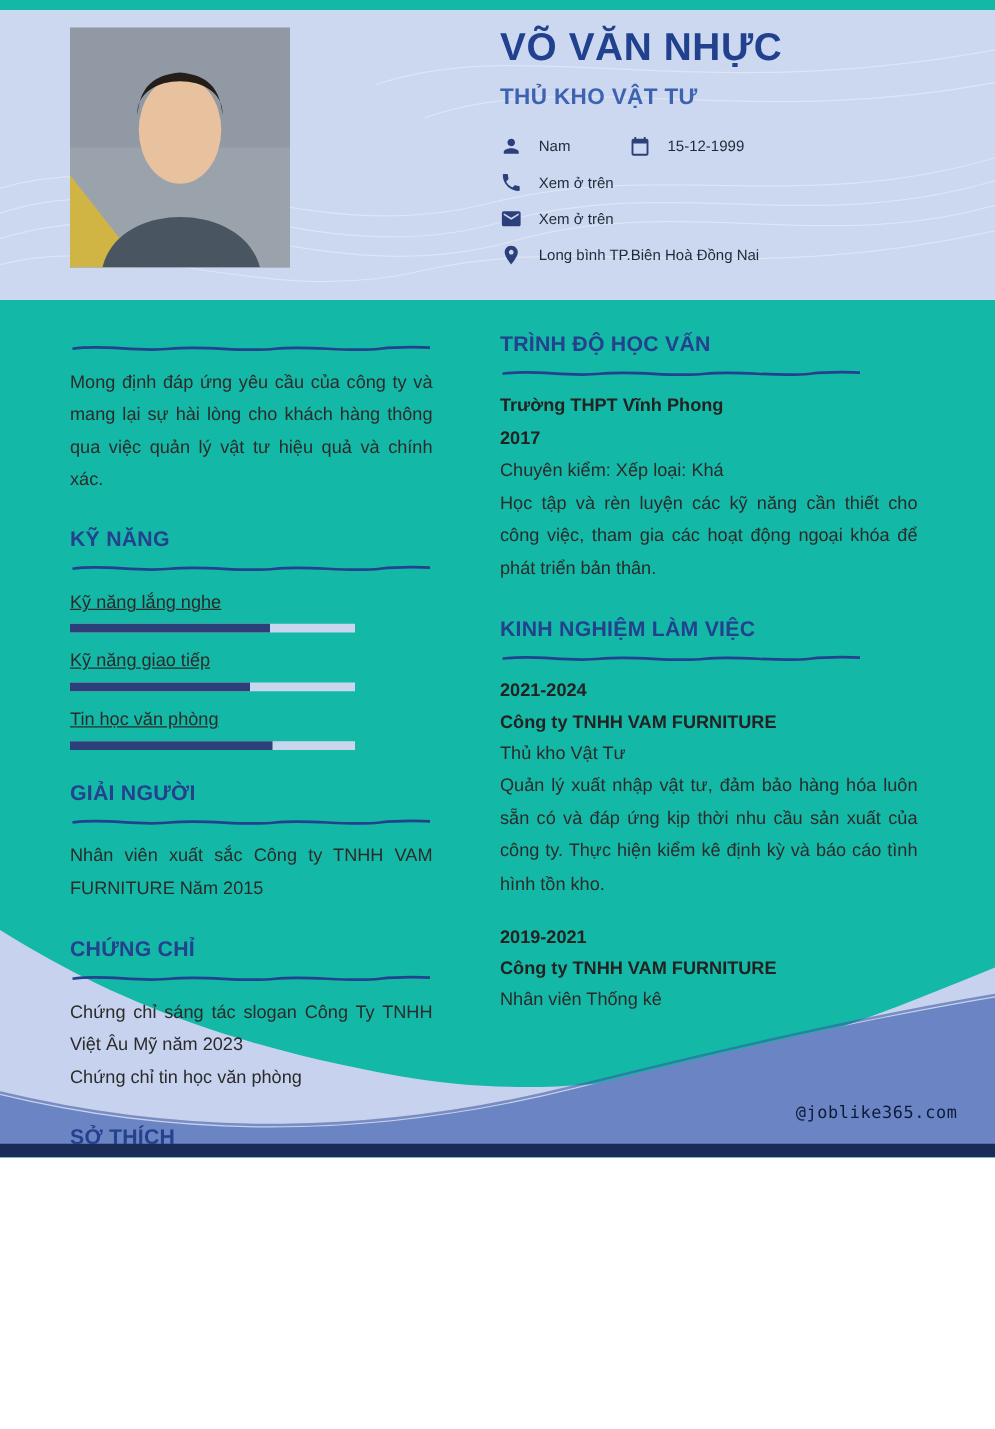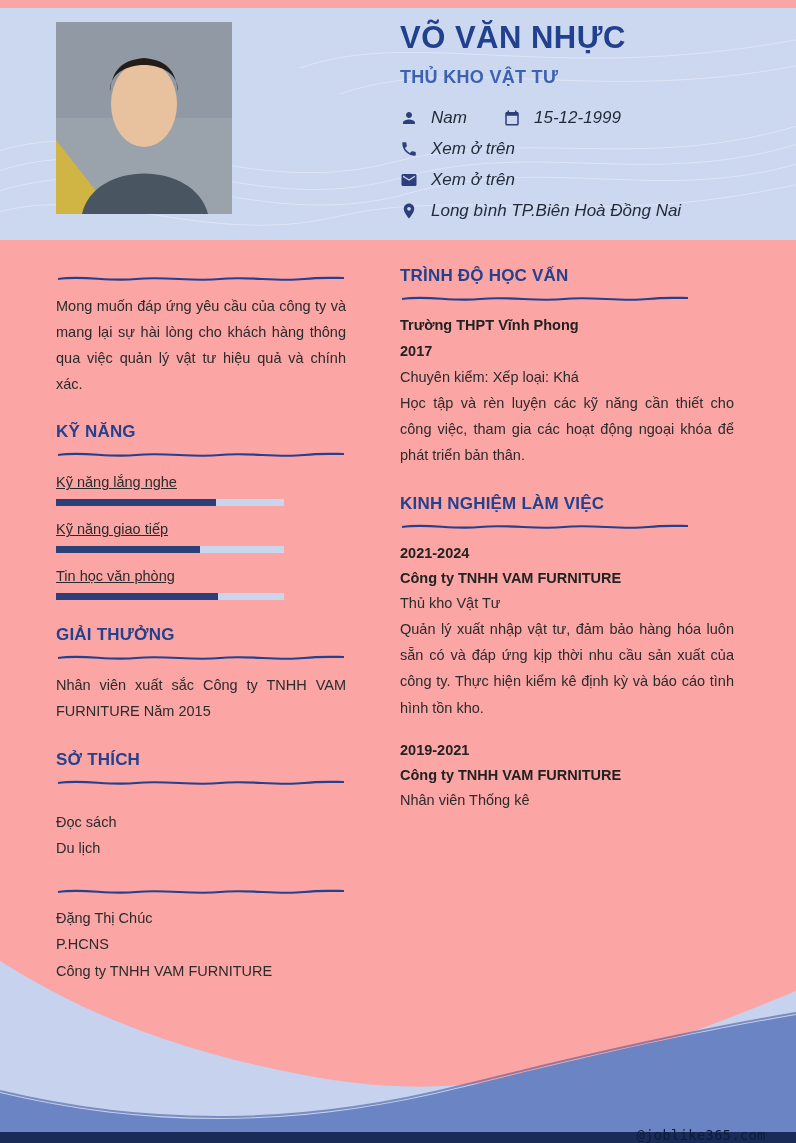--- a/index.html
+++ b/index.html
@@ -1,37 +1,37 @@
 <!DOCTYPE html>
 <html lang="vi"><head>
 <meta charset="utf-8">
 <style>
   * { margin:0; padding:0; box-sizing:border-box; }
   body {
     font-family:"Liberation Sans","DejaVu Sans",sans-serif;
     width:796px; height:1143px; background:#ffffff; color:#2b2b2b;
     position:relative; overflow:hidden;
   }
-  .page { position:relative; width:796px; height:1143px; background:#fca5a5; overflow:hidden; }
+  .page { position:relative; width:796px; height:926px; background:#14b8a6; overflow:hidden; }
 
   
   .header {
     position:absolute; top:8px; left:0; width:796px; height:232px;
     background:#ccd7f0; overflow:hidden;
   }
   .header-decor { position:absolute; top:0; left:0; width:796px; height:232px; }
   .photo {
     position:absolute; left:56px; top:14px; width:176px; height:192px;
     background:#97a0aa; overflow:hidden;
   }
   .photo svg { display:block; width:176px; height:192px; }
   .header-main { position:absolute; left:400px; top:12px; width:370px; }
   .name { font-size:31px; font-weight:bold; color:#21418f; letter-spacing:.5px; }
   .jobtitle { font-size:18px; font-weight:bold; color:#3c62b0; margin-top:11px; letter-spacing:.3px; }
-  .contact { margin-top:20px; font-size:17px; color:#1f2937;font-style:italic; }
+  .contact { margin-top:20px; font-size:12px; color:#1f2937; }
   .crow { display:flex; align-items:center; margin-bottom:11px; }
   .cpair { display:flex; align-items:center; }
   .cpair.first { width:103px; }
   .ci { width:18px; height:18px; margin-right:13px; flex:0 0 18px; }
   .ci svg { display:block; width:18px; height:18px; fill:#2d3f7b; }
 
   
   .columns {
     position:absolute; top:240px; left:0; width:796px;
     display:flex; padding:26px 62px 0 56px; z-index:2;
@@ -56,21 +56,21 @@
   .job { margin-top:10px; }
   .job + .job { margin-top:17px; }
   .job .line { line-height:1.74; }
 
   
   .refs .line { line-height:1.82; }
 
   
   .footer-waves { position:absolute; left:0; bottom:0; width:796px; height:200px; z-index:1; }
   .watermark {
-    position:absolute; right:30px; bottom:0; z-index:3;
+    position:absolute; right:30px; bottom:28px; z-index:3;
     font-family:"DejaVu Sans Mono",monospace; font-size:13.5px; color:#0d1b3a; letter-spacing:.5px;
   }
 </style>
 </head>
 <body>
 
 <div class="page">
 
   <div class="header">
     <svg class="header-decor" viewBox="0 0 796 232" preserveAspectRatio="none">
@@ -147,21 +147,21 @@
   </div>
 
   <div class="columns">
 
     <div class="col-left">
 
       <div class="section">
         <svg class="squiggle" viewBox="0 0 290 10" preserveAspectRatio="none">
           <path d="M2,6 C28,2 52,9 80,6 C110,3 136,9 164,6 C192,3 220,9 248,6 C266,4 280,5 288,5" stroke-width="2.2"></path>
         </svg>
-        <p class="just">Mong muốn đáp ứng yêu cầu của công ty và mang lại sự hài lòng cho khách hàng thông qua việc quản lý vật tư hiệu quả và chính xác.</p>
+        <p class="just">Mong định đáp ứng yêu cầu của công ty và mang lại sự hài lòng cho khách hàng thông qua việc quản lý vật tư hiệu quả và chính xác.</p>
       </div>
 
       <div class="section">
         <h2>KỸ NĂNG</h2>
         <svg class="squiggle" viewBox="0 0 290 10" preserveAspectRatio="none">
           <path d="M2,6 C28,2 52,9 80,6 C110,3 136,9 164,6 C192,3 220,9 248,6 C266,4 280,5 288,5" stroke-width="2.2"></path>
         </svg>
 
         <div class="skill">
           <span class="skill-label">Kỹ năng lắng nghe</span>
@@ -177,27 +177,35 @@
         </div>
         <div class="skill">
           <span class="skill-label">Tin học văn phòng</span>
           <div class="bar">
               <span style="width: 71%;"></span>
             </div>
         </div>
       </div>
 
       <div class="section">
-        <h2>GIẢI THƯỞNG</h2>
+        <h2>GIẢI NGƯỜI</h2>
         <svg class="squiggle" viewBox="0 0 290 10" preserveAspectRatio="none">
           <path d="M2,6 C28,2 52,9 80,6 C110,3 136,9 164,6 C192,3 220,9 248,6 C266,4 280,5 288,5" stroke-width="2.2"></path>
         </svg>
         <p class="just">Nhân viên xuất sắc Công ty TNHH VAM FURNITURE Năm 2015</p>
       </div>
 
+      <div class="section">
+        <h2>CHỨNG CHỈ</h2>
+        <svg class="squiggle" viewBox="0 0 290 10" preserveAspectRatio="none">
+          <path d="M2,6 C28,2 52,9 80,6 C110,3 136,9 164,6 C192,3 220,9 248,6 C266,4 280,5 288,5" stroke-width="2.2"></path>
+        </svg>
+        <p class="just" style="margin-top:10px">Chứng chỉ sáng tác slogan Công Ty TNHH Việt Âu Mỹ năm 2023</p>
+        <div class="line">Chứng chỉ tin học văn phòng</div>
+      </div>
 
       <div class="section">
         <h2>SỞ THÍCH</h2>
         <svg class="squiggle" viewBox="0 0 290 10" preserveAspectRatio="none">
           <path d="M2,6 C28,2 52,9 80,6 C110,3 136,9 164,6 C192,3 220,9 248,6 C266,4 280,5 288,5" stroke-width="2.2"></path>
         </svg>
         <div class="line" style="margin-top:22px">Đọc sách</div>
         <div class="line">Du lịch</div>
       </div>
 

